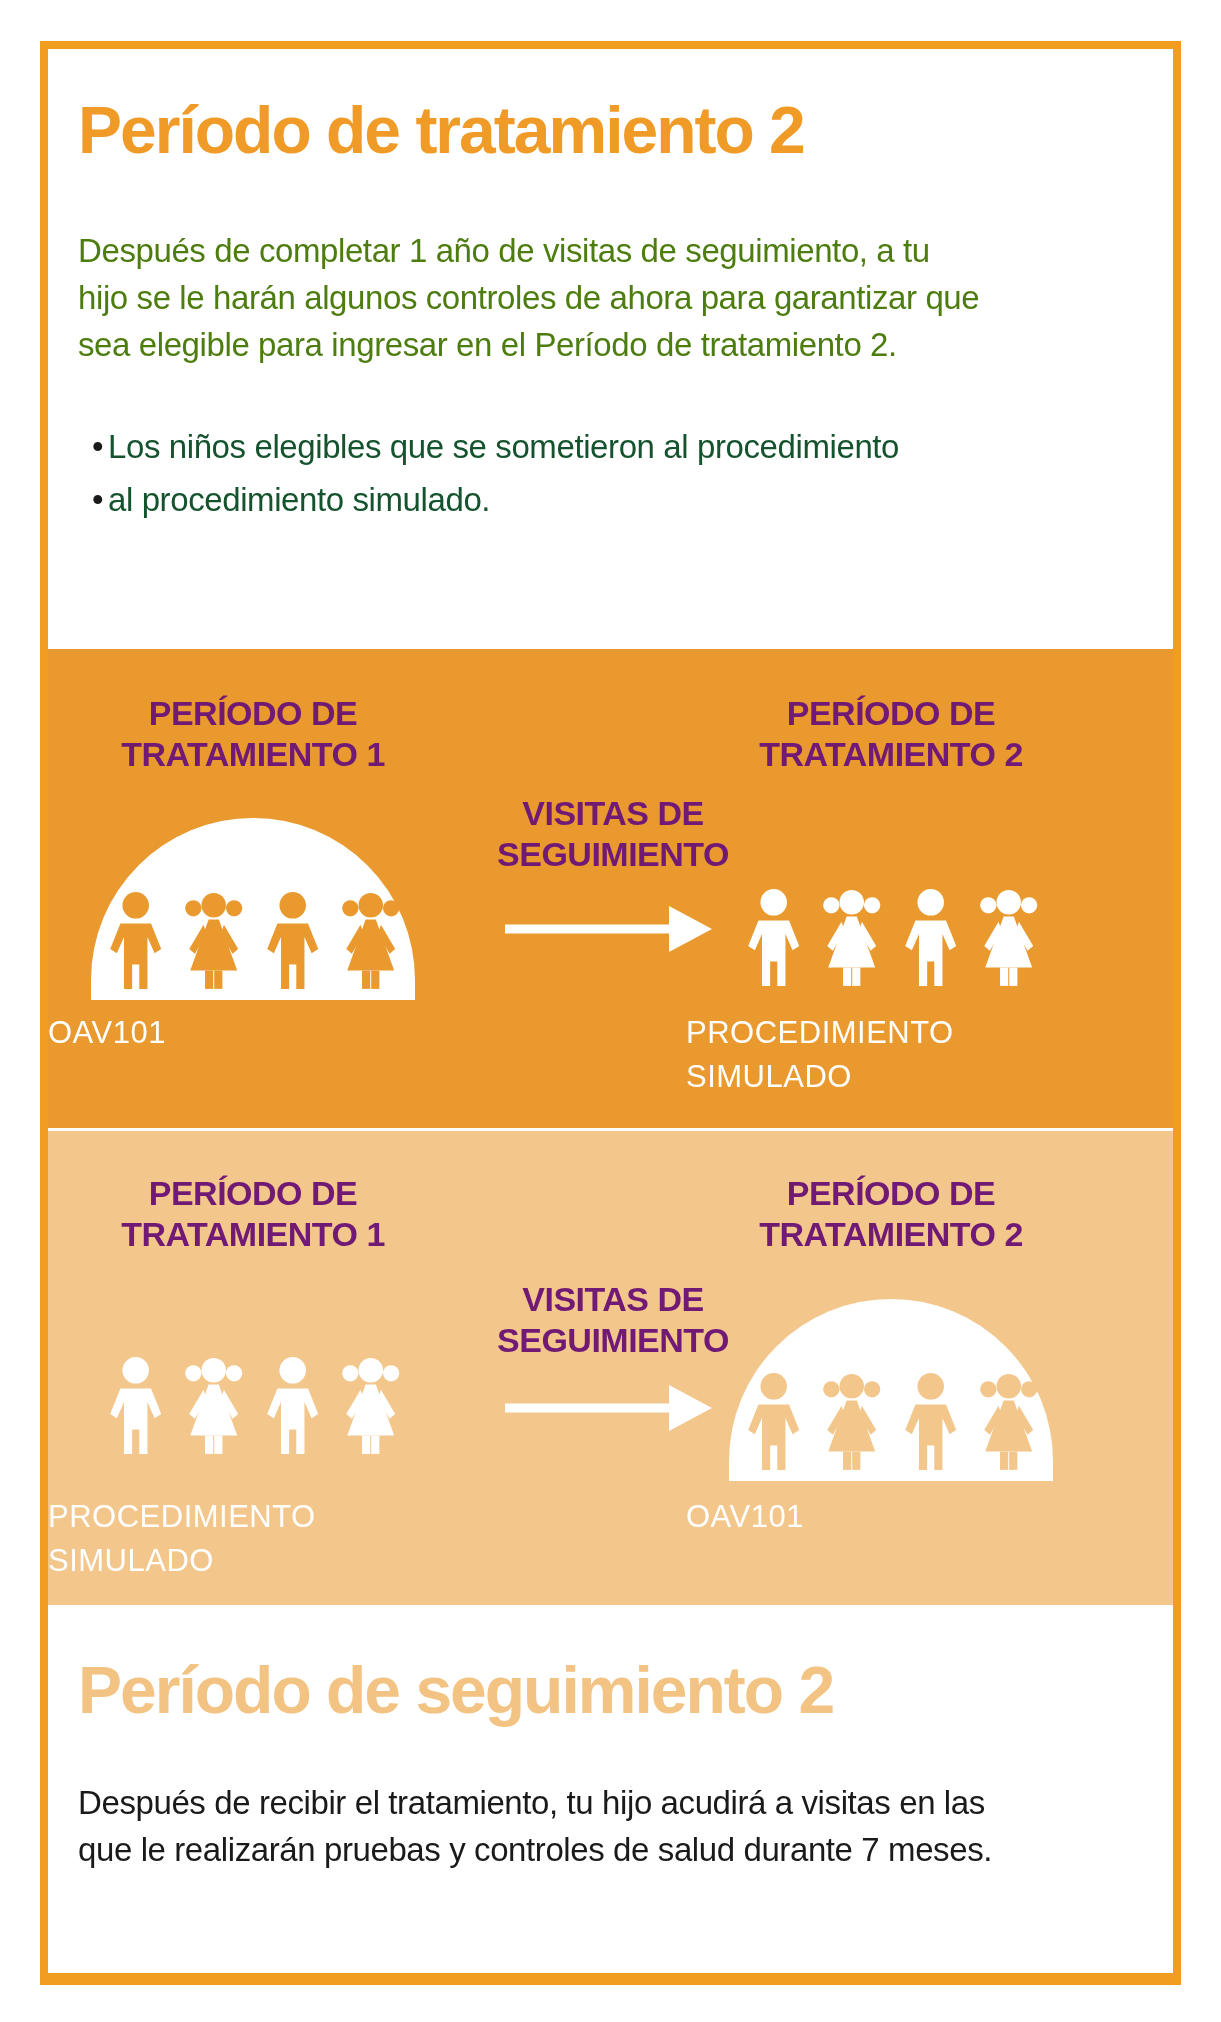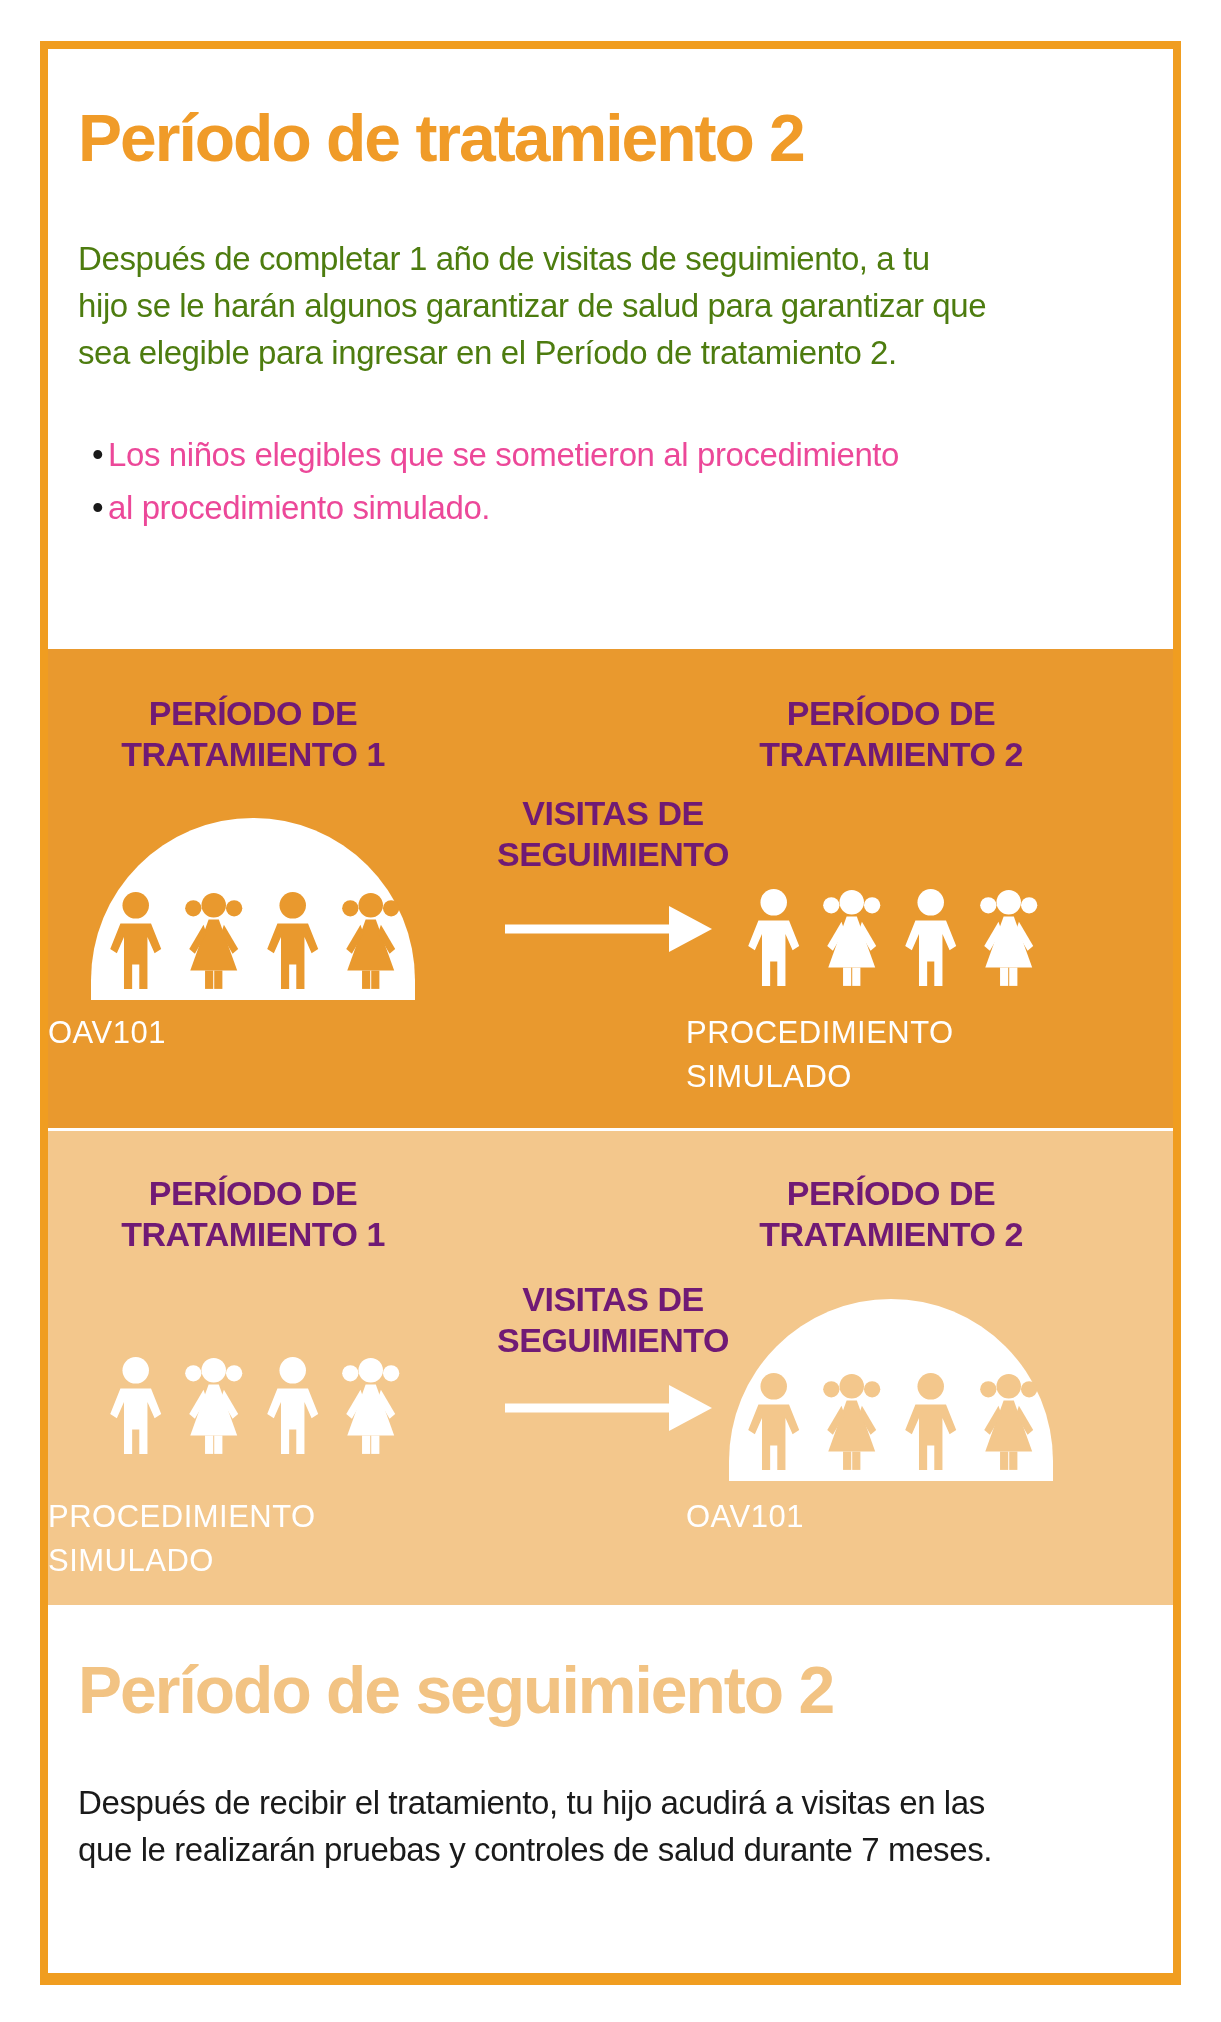--- a/index.html
+++ b/index.html
@@ -8,30 +8,30 @@
     font-family:"Liberation Sans","DejaVu Sans",sans-serif;
     -webkit-font-smoothing:antialiased;
   }
   .frame{
     position:absolute;left:40px;top:41px;width:1141px;height:1944px;
     box-sizing:border-box;background:#ffffff;
     border:8px solid #F09D20;border-bottom:12px solid #F09D20;
   }
   .sec{position:relative;box-sizing:border-box;}
   
-  .sec-intro{height:600px;padding:8px 36px 0 30px;}
+  .sec-intro{height:600px;padding:0 36px 0 30px;}
   .doc-title{
     margin:0;padding-top:48px;font-size:66px;line-height:66px;font-weight:bold;
     letter-spacing:-2px;color:#F09B28;
   }
   .body-copy{margin-top:64px;font-size:33px;line-height:47px;color:#4d7c0f;letter-spacing:-0.4px;}
   .bullets{margin-top:55px;}
   .bullet-row{display:flex;margin-top:6px;}
   .bullet-dot{width:16px;margin-left:14px;font-size:33px;line-height:47px;color:#1A1A1A;flex:none;}
-  .bullet-text{font-size:33px;line-height:47px;color:#ec4899;letter-spacing:-0.4px;}
+  .bullet-text{font-size:33px;line-height:47px;color:#14532d;letter-spacing:-0.4px;}
   
   .panel{height:479px;}
   .p-dark{background:#E9992E;}
   .p-light{background:#F3C78C;margin-top:3px;height:474px;}
   .col-title{
     position:absolute;text-align:center;color:#701a75;font-weight:bold;
     font-size:34px;line-height:41px;letter-spacing:-0.5px;
   }
   .col-label{
     position:absolute;text-align:left;color:#ffffff;font-weight:normal;
@@ -77,21 +77,21 @@
     </g>
   </defs>
 </svg>
 
 <div class="frame">
 
   <div class="sec sec-intro">
     <h1 class="doc-title">Período de tratamiento 2</h1>
     <div class="body-copy">
       <div>Después de completar 1 año de visitas de seguimiento, a tu</div>
-      <div>hijo se le harán algunos garantizar de salud para garantizar que</div>
+      <div>hijo se le harán algunos controles de ahora para garantizar que</div>
       <div>sea elegible para ingresar en el Período de tratamiento 2.</div>
     </div>
     <div class="bullets">
       <div class="bullet-row">
         <span class="bullet-dot">•</span>
         <span class="bullet-text">
           <div>Los niños elegibles que se sometieron al procedimiento</div>
         </span>
       </div>
       <div class="bullet-row">

